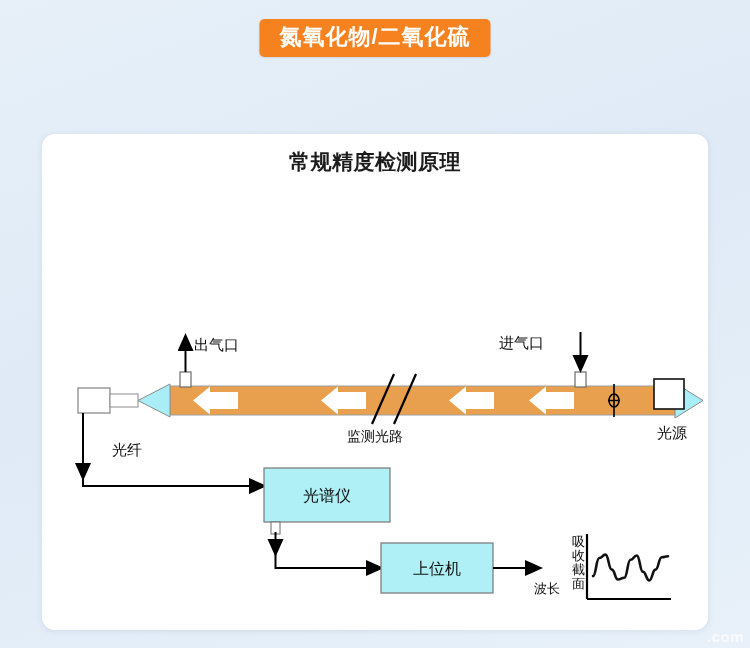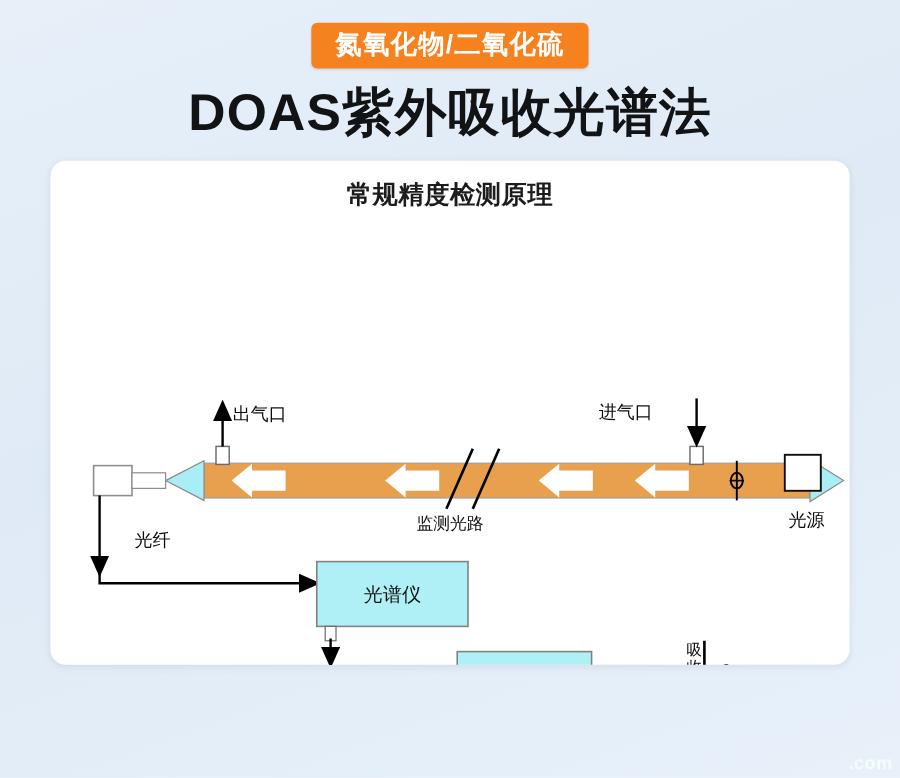--- a/index.html
+++ b/index.html
@@ -28,21 +28,21 @@
     position:absolute;left:0;right:0;top:70px;
     text-align:center;
     font-size:43px;font-weight:bold;color:#111315;
     letter-spacing:1px;
     line-height:1.15;
     white-space:nowrap;
   }
   
   .card{
     position:absolute;left:42px;top:134px;
-    width:666px;height:420px;
+    width:666px;height:496px;
     background:#ffffff;
     border-radius:13px;
     box-shadow:0 1px 6px rgba(80,110,140,.13);
     overflow:hidden;
   }
   .card-title{
     position:absolute;left:0;right:0;top:14px;
     text-align:center;
     font-size:21px;font-weight:bold;color:#1c1c1c;
     letter-spacing:.5px;
@@ -63,21 +63,20 @@
     pointer-events:none;
   }
 </style>
 </head>
 <body>
 
 <div id="page">
 
   <div class="badge">氮氧化物/二氧化硫</div>
 
-  <div class="main-title">DOAS紫外吸收光谱法</div>
 
   <div class="card">
 
     <div class="card-title">常规精度检测原理</div>
 
 
     <div class="diagram">
       <svg width="666" height="496" viewBox="0 0 666 496" xmlns="http://www.w3.org/2000/svg">
         <defs>
           <marker id="ah" markerWidth="9" markerHeight="9" refX="7.5" refY="4" orient="auto">

